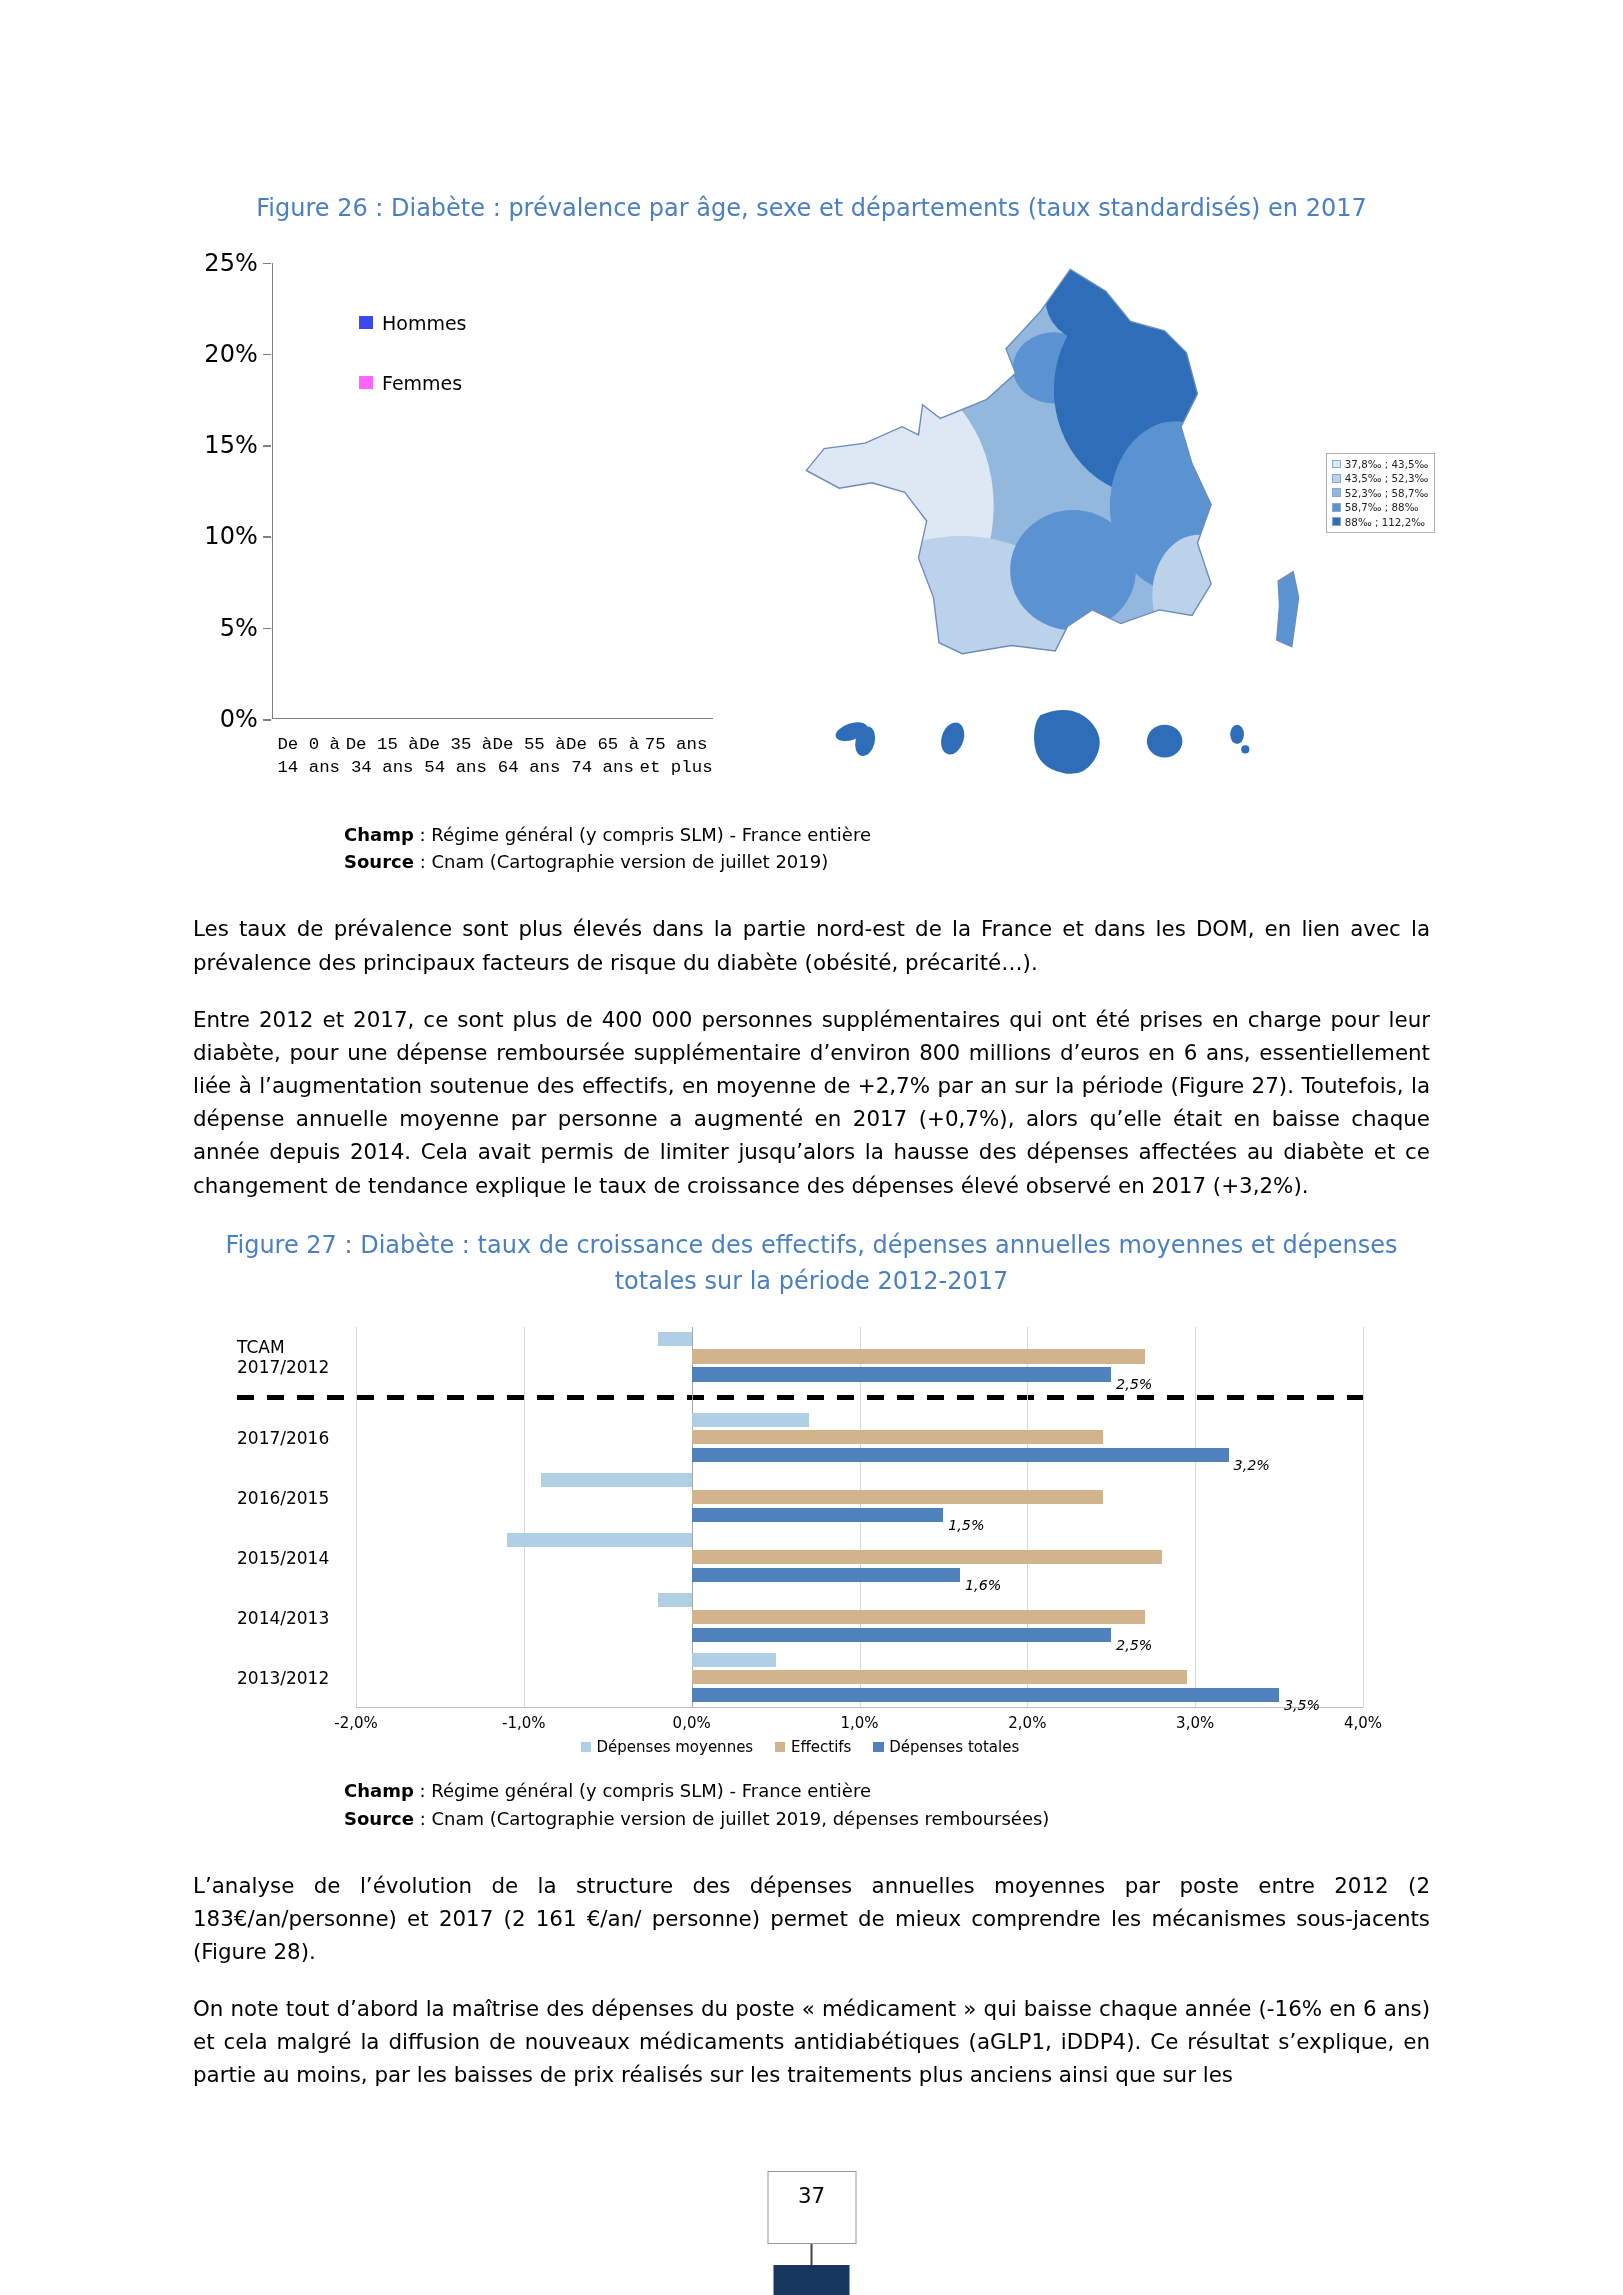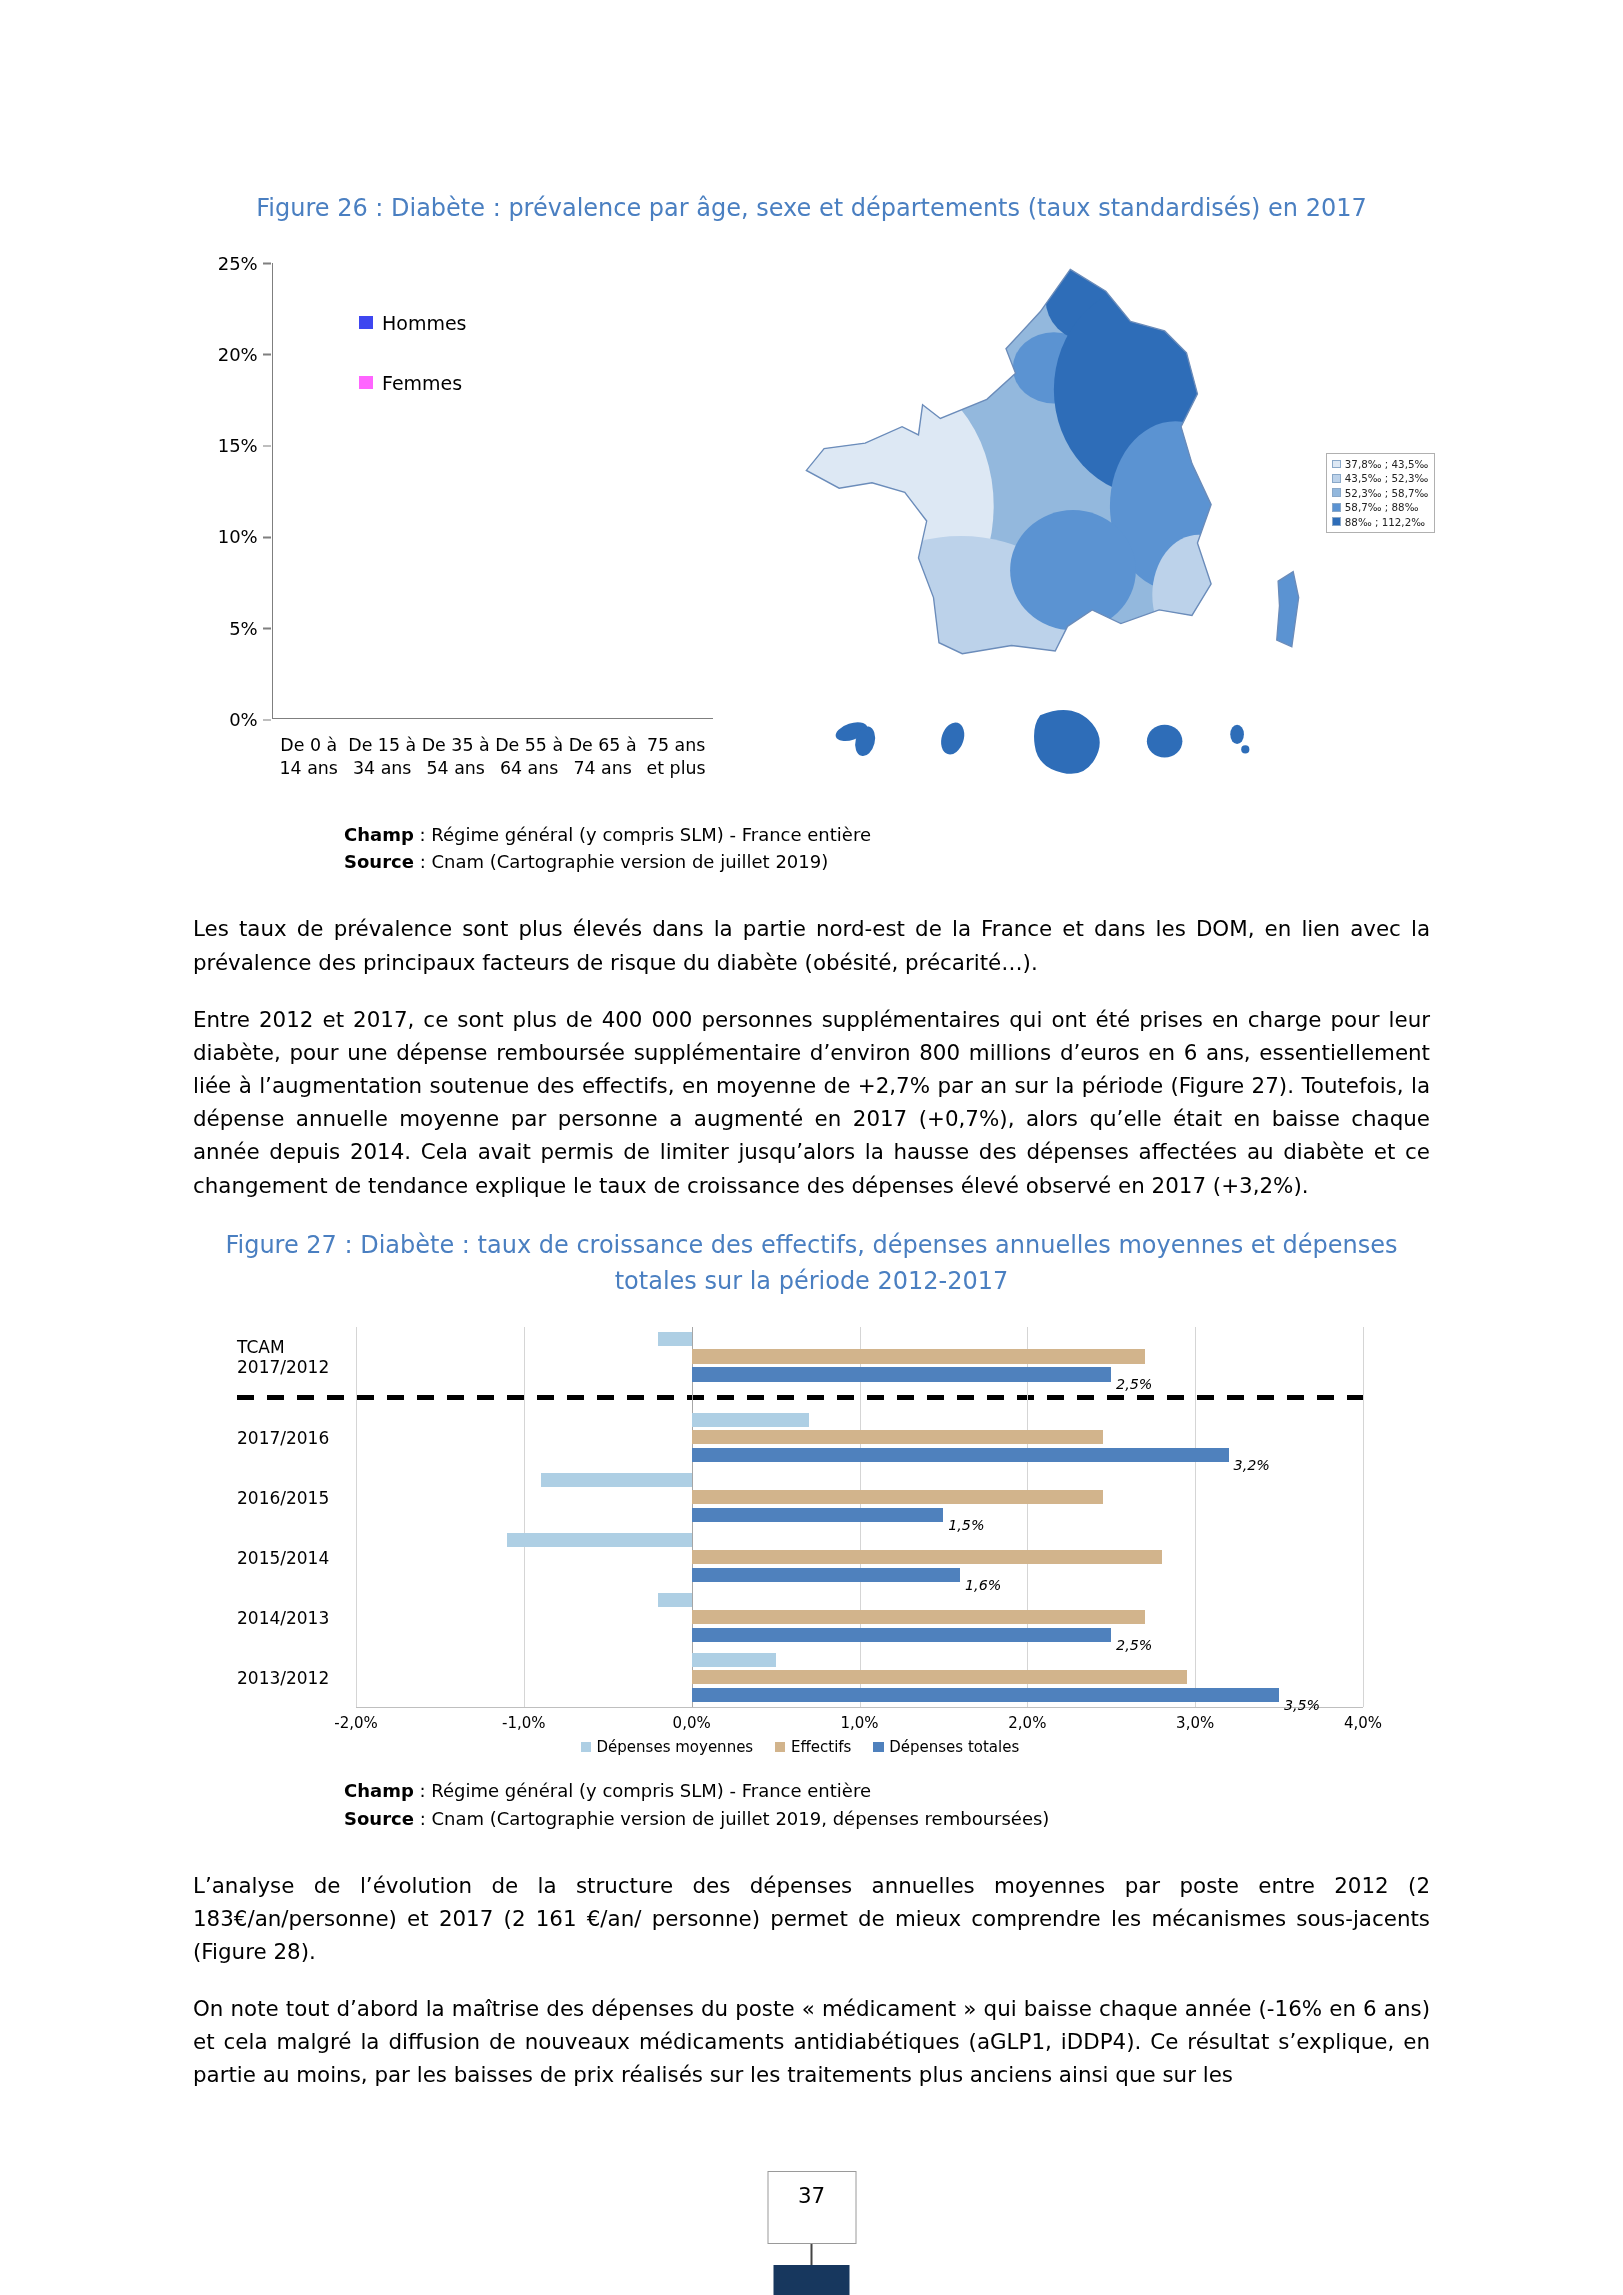--- a/index.html
+++ b/index.html
@@ -16,25 +16,25 @@
   .fig26-row { margin-top:27px; display:flex; height:547px; }
   .f26chart { position:relative; width:523px; height:100%; flex:0 0 auto; }
   .f26-plot {
     position:absolute; left:79px; top:9.5px; right:3.2px; bottom:81px;
     border-left:1.6px solid #7f7f7f; border-bottom:1.6px solid #7f7f7f;
     display:flex; align-items:flex-end; justify-content:space-around;
   }
   .bgroup { display:flex; align-items:flex-end; }
   .vbar { width:26px; }
   .f26-yaxis { position:absolute; left:0; top:9.5px; bottom:81px; width:79px; }
-  .ytick { position:absolute; right:14.3px; transform:translateY(50%); font-size:18px; white-space:nowrap; }
+  .ytick { position:absolute; right:14.3px; transform:translateY(50%); font-size:24px; white-space:nowrap; }
   .ytick::after { content:""; position:absolute; left:100%; margin-left:4.8px; top:50%; width:8px; height:1.6px; background:#7f7f7f; }
   .f26-xlabels {
     position:absolute; left:79px; right:3.2px; bottom:20.6px;
-    display:flex; justify-content:flex-start; font-size:17.4px; line-height:1.3; text-align:center;
+    display:flex; justify-content:flex-start; font-size:17.4px; line-height:1.3; text-align:center;font-family:Liberation Mono, monospace;
   }
   .xlab { width:76px; }
   .f26-legend { position:absolute; left:86px; top:49px; display:flex; flex-direction:column; gap:38px; }
   .lentry { display:flex; align-items:center; gap:9.5px; font-size:19px; white-space:nowrap; }
   .sw { width:13.5px; height:13.5px; flex:0 0 auto; }
 
   .f26map { position:relative; flex:1; height:100%; }
   .f26map svg { width:100%; height:100%; }
   .map-legend {
     position:absolute; right:-4.8px; top:200px;

